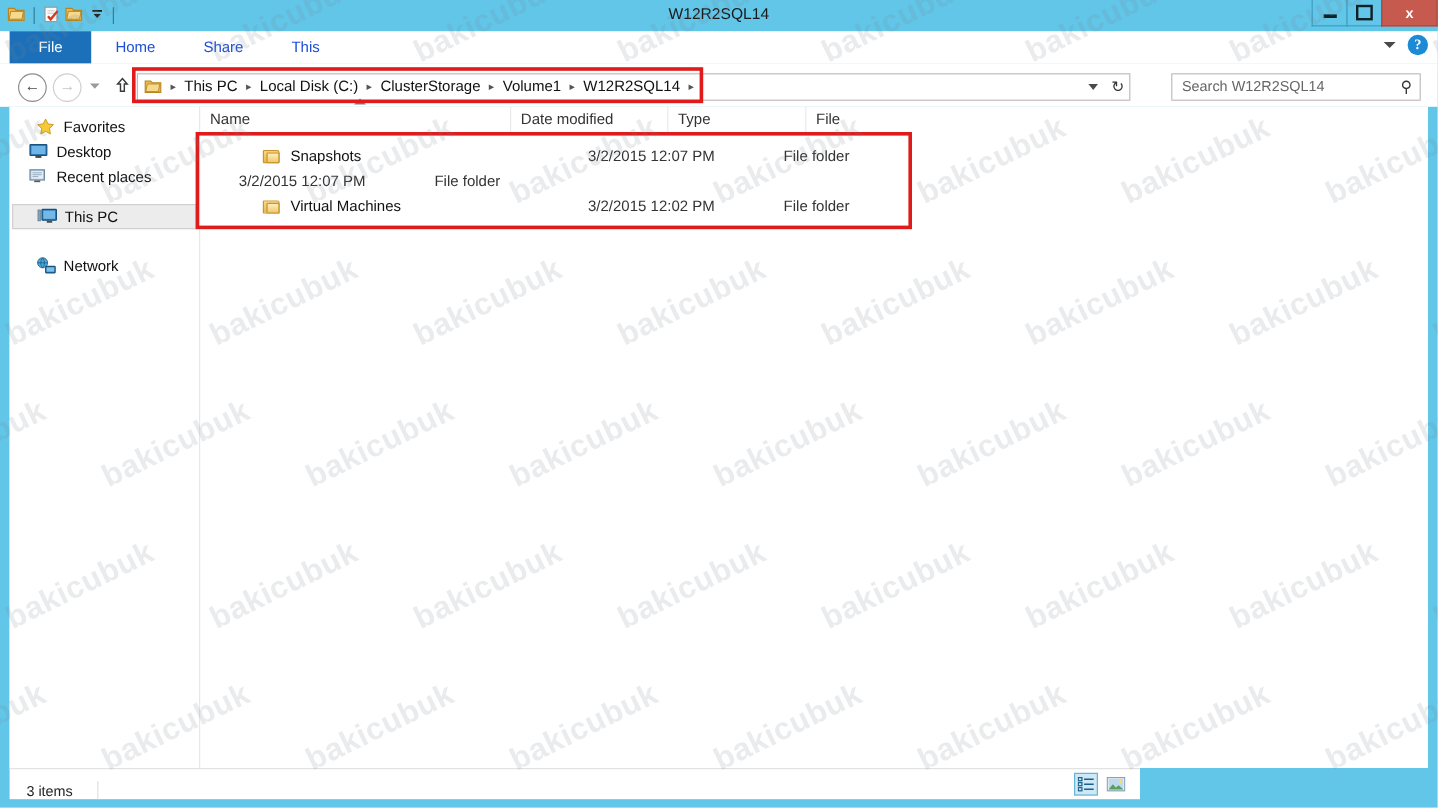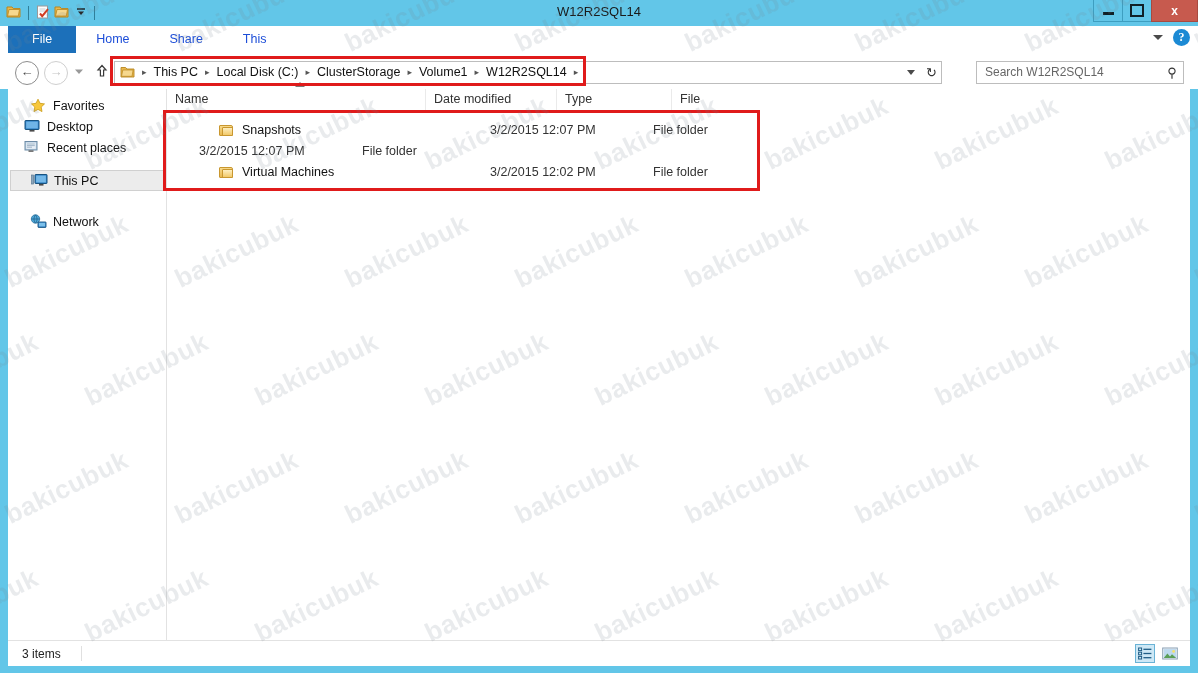--- a/index.html
+++ b/index.html
@@ -386,25 +386,25 @@
     background: linear-gradient(#fdeec0, #f2c969);
     border: 1px solid #c9972f;
     border-radius: 1px;
     box-sizing: border-box;
   }
 
   
   #statusbar {
     position: absolute;
     left: 8px; top: 640px;
-    width: 1182px; height: 25px;
+    width: 942px; height: 25px;
     background: #ffffff;
     border-top: 1px solid #e2e2e2;
     display: flex;
-    align-items: center;
+    align-items: flex-end;
   }
   #status-text {
     padding-left: 14px;
     font-size: 12px;
     color: #222;
   }
   #status-sep {
     width: 1px; height: 15px;
     background: #e0e0e0;
     margin-left: 20px;

